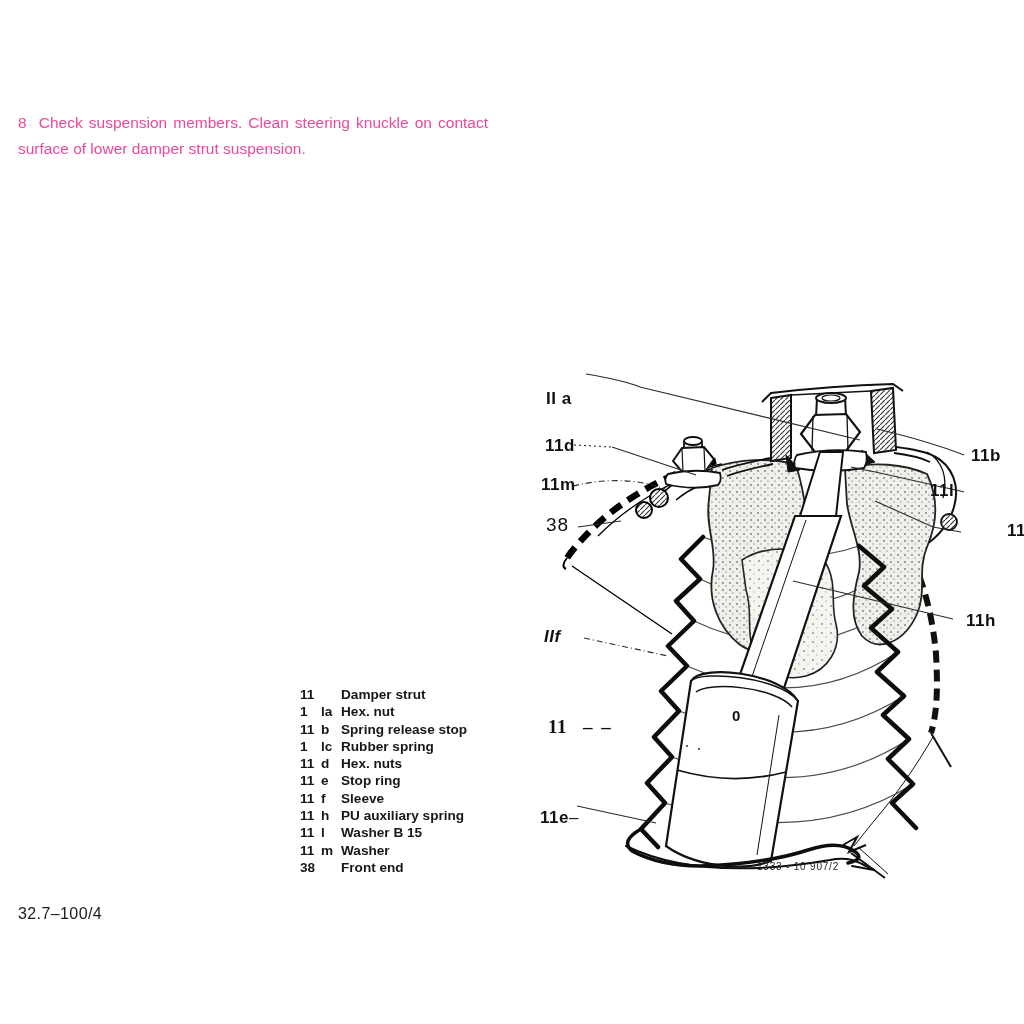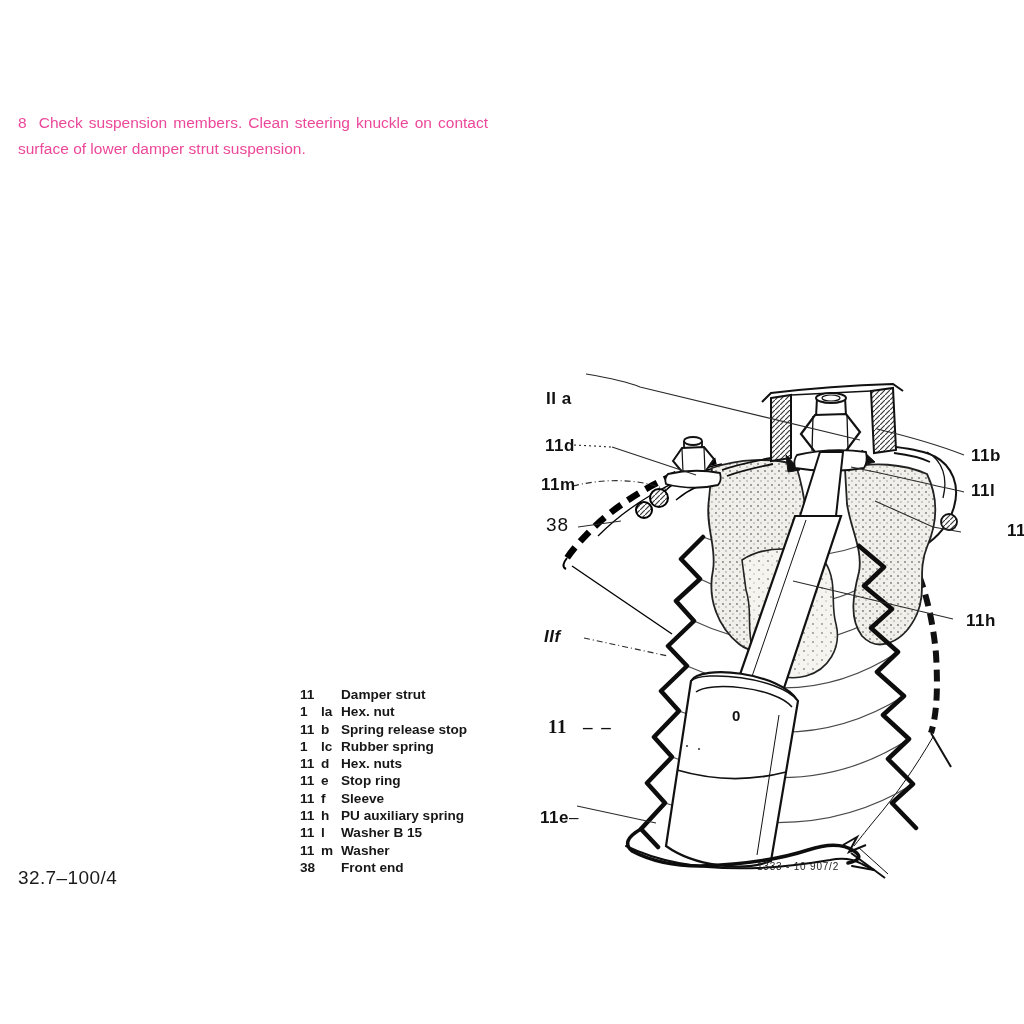--- a/index.html
+++ b/index.html
@@ -32,21 +32,21 @@
   }
   .dlabel.serif{font-family:"Liberation Serif", serif;font-size:19px;}
   .dlabel.light{font-weight:normal;font-size:19px;letter-spacing:1px;}
   .dashes{font-weight:bold;letter-spacing:2px;padding-left:16px;font-family:"Liberation Serif",serif;}
   .caption{
     position:absolute;font-size:10px;font-weight:normal;color:#222;
     letter-spacing:0.8px;white-space:nowrap;
   }
   .zero-mark{position:absolute;font-size:15px;font-weight:bold;color:#111;}
   .page-number{
-    position:absolute;left:18px;top:867px;font-size:19px;color:#1b1b1b;letter-spacing:0.4px;
+    position:absolute;left:18px;top:905px;font-size:16px;color:#1b1b1b;letter-spacing:0.4px;
   }
   svg{position:absolute;left:512px;top:350px;}
 </style>
 </head>
 <body>
 
 <div class="text-block">
   <p>8&nbsp;&nbsp;Check suspension members. Clean steering knuckle on contact surface of lower damper strut suspension.</p>
 </div>
 
@@ -240,19 +240,19 @@
 </svg>
 
 <span class="dlabel" style="left:546px;top:365px;margin-top:24px;">II a</span>
 <span class="dlabel" style="left:545px;top:436px;">11d</span>
 <span class="dlabel" style="left:541px;top:475px;">11m</span>
 <span class="dlabel light" style="left:546px;top:514px;">38</span>
 <span class="dlabel" style="left:544px;top:627px;font-style:italic;">IIf</span>
 <span class="dlabel serif" style="left:548px;top:716px;"><span>11</span><span class="dashes">– –</span></span>
 <span class="dlabel" style="left:540px;top:808px;"><span>11e</span><span style="font-weight:normal;">–</span></span>
 <span class="dlabel" style="left:971px;top:446px;">11b</span>
-<span class="dlabel" style="left:971px;top:481px;">11l</span>
+<span class="dlabel" style="left:930px;top:481px;">11l</span>
 <span class="dlabel" style="left:1007px;top:521px;">11c</span>
 <span class="dlabel" style="left:966px;top:611px;text-align:right;">11h</span>
 <span class="zero-mark" style="left:732px;top:707px;">0</span>
 <span class="caption" style="left:757px;top:861px;">1333 - 10 907/2</span>
 
 <span class="page-number">32.7–100/4</span>
 
 </body></html>

